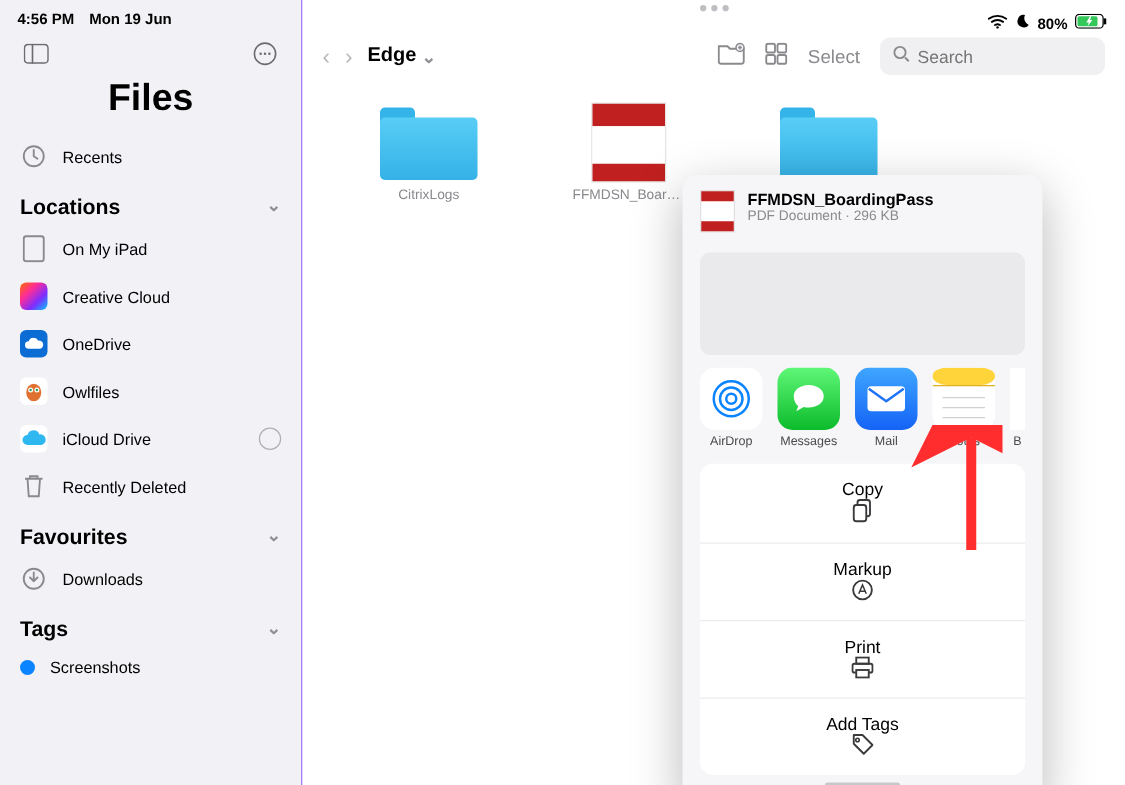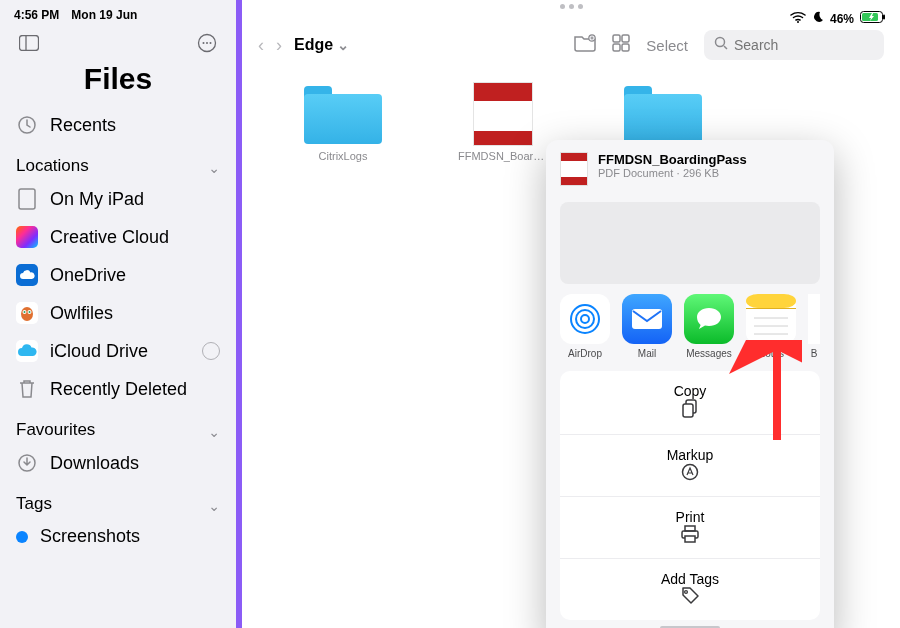--- a/index.html
+++ b/index.html
@@ -1,27 +1,27 @@
 <!DOCTYPE html>
 <html><head>
 <meta charset="utf-8">
 <style>
   * { box-sizing: border-box; margin: 0; padding: 0; }
   body { font-family: -apple-system, BlinkMacSystemFont, "Segoe UI", sans-serif; width: 900px; height: 628px; overflow: hidden; background: #fff; color: #000; }
   .root { display: flex; height: 100%; }
 
   
-  .sidebar { width: 242px; background: #f2f2f6; border-right: 6px solid #8b5cf6; display: flex; flex-direction: column; padding: 6px 0 0 0; }
+  .sidebar { width: 242px; background: #f2f2f6; border-right: 1px solid #8b5cf6; display: flex; flex-direction: column; padding: 6px 0 0 0; }
   .status-bar-left { display: flex; gap: 12px; padding: 2px 14px 4px; font-size: 12px; font-weight: 600; color: #000; }
   .sidebar-top { display: flex; justify-content: space-between; align-items: center; padding: 4px 16px 6px; }
   .icon-btn { width: 26px; height: 26px; display:flex; align-items:center; justify-content:center; color:#6b6b70; }
   .files-title { font-size: 30px; font-weight: 700; padding: 0 16px 10px; text-align: center; }
-  .side-item { display:flex; align-items:center; gap:12px; padding: 8px 16px; font-size:18px; color:#000; }
+  .side-item { display:flex; align-items:center; gap:12px; padding: 8px 16px; font-size:13px; color:#000; }
   .side-item .ico { width:22px; height:22px; display:flex; align-items:center; justify-content:center; color:#8a8a8e; }
-  .section-head { display:flex; justify-content:space-between; align-items:flex-end; padding: 12px 16px 4px; font-size:17px; font-weight:400; color:#000; }
+  .section-head { display:flex; justify-content:space-between; align-items:flex-start; padding: 12px 16px 4px; font-size:17px; font-weight:700; color:#000; }
   .chev { color:#8e8e93; font-size:14px; }
   .app-ico { width:22px; height:22px; border-radius:5px; flex-shrink:0; }
   .app-ico.cc { background: linear-gradient(135deg,#ff6a00,#ff2d95,#7e2dff,#00c8ff); }
   .app-ico.od { background:#0b6dd4; display:flex; align-items:center; justify-content:center; }
   .app-ico.ac { background:#d41f1f; display:flex; align-items:center; justify-content:center; }
   .app-ico.owl { background:#fff; display:flex; align-items:center; justify-content:center; }
   .app-ico.ic { background:#fff; display:flex; align-items:center; justify-content:center; }
   .app-ico.ipad, .app-ico.trash { background:transparent; display:flex; align-items:center; justify-content:center; color:#8a8a8e; }
   .circle-right { margin-left:auto; width:18px; height:18px; border:1.5px solid #b0b0b5; border-radius:50%; }
   .tag-dot { width:12px; height:12px; border-radius:50%; }
@@ -201,21 +201,21 @@
         <span></span>
       </div>
     <div class="status-bar-right">
       <span><svg width="16" height="12" viewBox="0 0 16 12">
             <path d="M1 4a12 12 0 0 1 14 0M3.5 6.5a8 8 0 0 1 9 0M6 9a4 4 0 0 1 4 0" fill="none" stroke="#000" stroke-width="1.5" stroke-linecap="round"></path>
             <circle cx="8" cy="11" r="1" fill="#000"></circle>
           </svg></span>
       <span><svg width="12" height="12" viewBox="0 0 12 12">
             <path d="M8 1a5 5 0 1 0 3 8 6 6 0 0 1-3-8z" fill="#000"></path>
           </svg></span>
-      <span>46%</span>
+      <span>80%</span>
       <span><svg width="26" height="12" viewBox="0 0 26 12">
             <rect x="0.5" y="0.5" width="22" height="11" rx="3" fill="none" stroke="#000"></rect>
             <rect x="2" y="2" width="16" height="8" rx="1.5" fill="#34c759"></rect>
             <rect x="23" y="3.5" width="2" height="5" rx="1" fill="#000"></rect>
             <path d="M12 2l-3 5h2l-1 3 4-5h-2l1-3z" fill="#fff"></path>
           </svg></span>
     </div>
 
     <div class="toolbar">
       <div class="nav-arrows">
@@ -288,35 +288,35 @@
           <div class="app-sq" style="background:#fff">
               <svg width="36" height="36" viewBox="0 0 36 36">
                 <circle cx="18" cy="18" r="4" fill="none" stroke="#0a84ff" stroke-width="2"></circle>
                 <circle cx="18" cy="18" r="9" fill="none" stroke="#0a84ff" stroke-width="2"></circle>
                 <circle cx="18" cy="18" r="14" fill="none" stroke="#0a84ff" stroke-width="2"></circle>
               </svg>
             </div>
           <div class="app-name">AirDrop</div>
         </div>
         <div class="app-cell">
+          <div class="app-sq" style="background:linear-gradient(#5ff777,#0bbb2a)">
+              <svg width="30" height="28" viewBox="0 0 30 28">
+                <path d="M15 3c7 0 12 4 12 9s-5 9-12 9c-1.4 0-2.7-.2-4-.5L5 24l1.6-4C4.3 18 3 15.2 3 12c0-5 5-9 12-9z" fill="#fff"></path>
+              </svg>
+            </div>
+          <div class="app-name">Messages</div>
+        </div>
+        <div class="app-cell">
           <div class="app-sq" style="background:linear-gradient(#3fa6ff,#1463f6)">
               <svg width="32" height="22" viewBox="0 0 32 22">
                 <rect x="1" y="1" width="30" height="20" rx="3" fill="#fff"></rect>
                 <path d="M2 3l14 10L30 3" fill="none" stroke="#1f73f7" stroke-width="2"></path>
               </svg>
             </div>
           <div class="app-name">Mail</div>
-        </div>
-        <div class="app-cell">
-          <div class="app-sq" style="background:linear-gradient(#5ff777,#0bbb2a)">
-              <svg width="30" height="28" viewBox="0 0 30 28">
-                <path d="M15 3c7 0 12 4 12 9s-5 9-12 9c-1.4 0-2.7-.2-4-.5L5 24l1.6-4C4.3 18 3 15.2 3 12c0-5 5-9 12-9z" fill="#fff"></path>
-              </svg>
-            </div>
-          <div class="app-name">Messages</div>
         </div>
         <div class="app-cell">
           <div class="app-sq" style="background:#fff">
               <svg width="50" height="50" viewBox="0 0 50 50">
                 <rect width="50" height="50" rx="12" fill="#fff"></rect>
                 <rect width="50" height="14" rx="12" fill="#ffd43b" style="border-bottom-left-radius:0;border-bottom-right-radius:0"></rect>
                 <rect y="14" width="50" height="1" fill="#e0b020"></rect>
                 <line x1="8" y1="24" x2="42" y2="24" stroke="#d0d0d0"></line>
                 <line x1="8" y1="32" x2="42" y2="32" stroke="#d0d0d0"></line>
                 <line x1="8" y1="40" x2="42" y2="40" stroke="#d0d0d0"></line>

